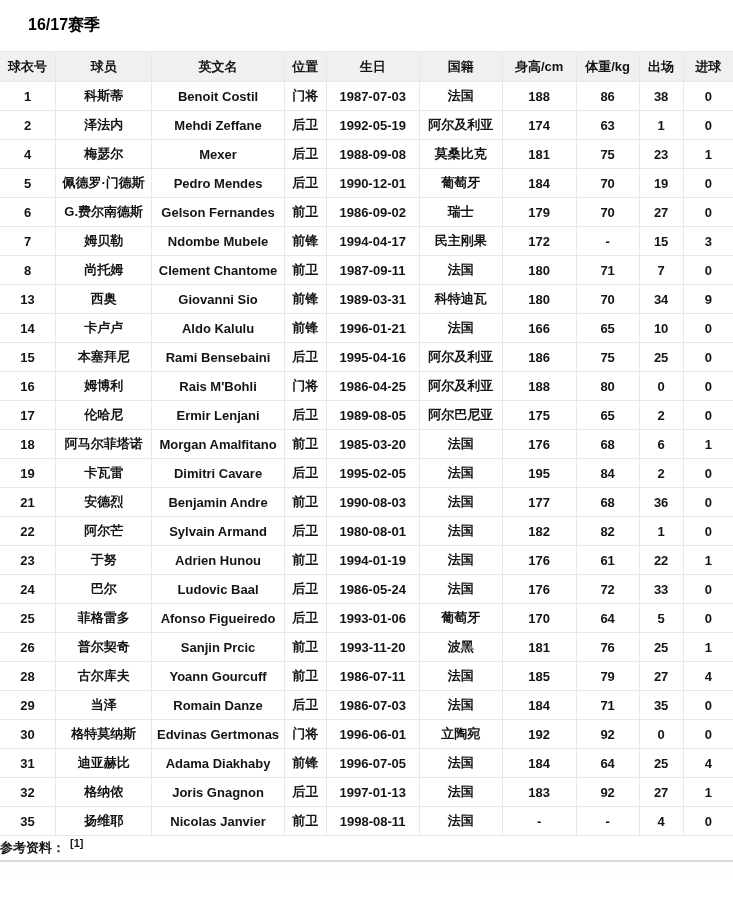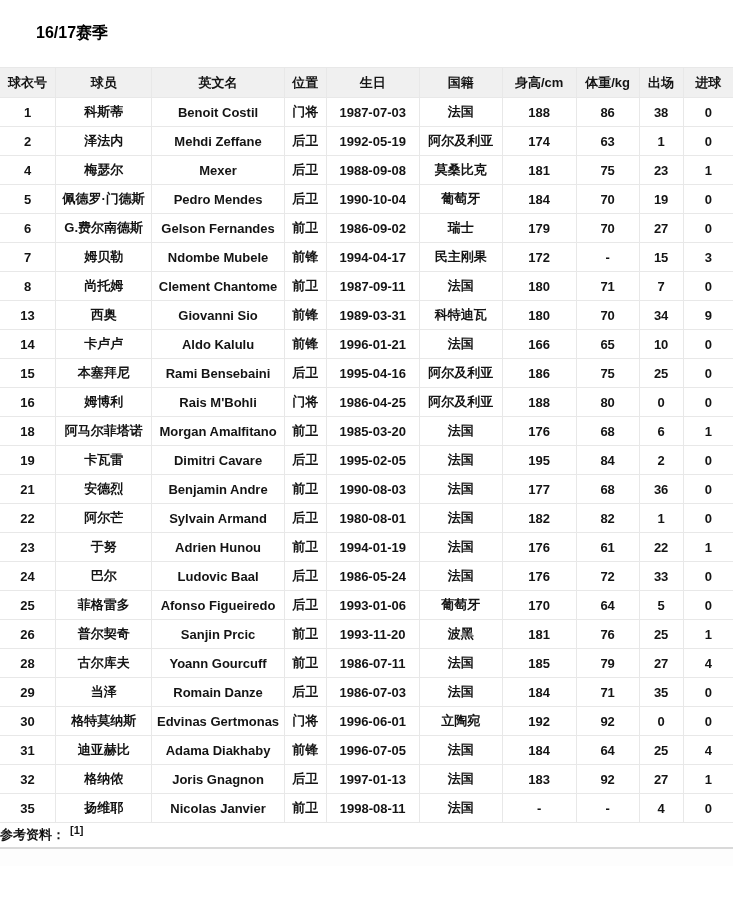--- a/index.html
+++ b/index.html
@@ -2,21 +2,21 @@
 <html><head>
 <meta charset="utf-8">
 <style>
   html,body{margin:0;padding:0;background:#fff;}
   body{
     width:733px;height:900px;position:relative;overflow:hidden;
     font-family:"Liberation Sans","DejaVu Sans",sans-serif;
     color:#1b1b1b;-webkit-font-smoothing:antialiased;
   }
   .section-title{
-    margin:16px;padding:7px 0 0 20px;height:35px;box-sizing:border-box;
+    margin:8px;padding:7px 0 0 20px;height:35px;box-sizing:border-box;
     font-size:16px;font-weight:bold;color:#000;
   }
   table.roster{
     width:733px;border-collapse:collapse;table-layout:fixed;
     border-top:1px solid #e8e8e8;
     border-radius:20px;
   }
   table.roster th, table.roster td{
     border:1px solid #e8e8e8;
     font-size:13px;font-weight:bold;text-align:center;
@@ -107,21 +107,21 @@
         <td>181</td>
         <td>75</td>
         <td>23</td>
         <td>1</td>
       </tr>
       <tr>
         <td>5</td>
         <td>佩德罗·门德斯</td>
         <td>Pedro Mendes</td>
         <td>后卫</td>
-        <td>1990-10-04</td>
+        <td>1990-12-01</td>
         <td>葡萄牙</td>
         <td>184</td>
         <td>70</td>
         <td>19</td>
         <td>0</td>
       </tr>
       <tr>
         <td>6</td>
         <td>G.费尔南德斯</td>
         <td>Gelson Fernandes</td>
@@ -199,20 +199,32 @@
         <td>Rais M'Bohli</td>
         <td>门将</td>
         <td>1986-04-25</td>
         <td>阿尔及利亚</td>
         <td>188</td>
         <td>80</td>
         <td>0</td>
         <td>0</td>
       </tr>
       <tr>
+        <td>17</td>
+        <td>伦哈尼</td>
+        <td>Ermir Lenjani</td>
+        <td>后卫</td>
+        <td>1989-08-05</td>
+        <td>阿尔巴尼亚</td>
+        <td>175</td>
+        <td>65</td>
+        <td>2</td>
+        <td>0</td>
+      </tr>
+      <tr>
         <td>18</td>
         <td>阿马尔菲塔诺</td>
         <td>Morgan Amalfitano</td>
         <td>前卫</td>
         <td>1985-03-20</td>
         <td>法国</td>
         <td>176</td>
         <td>68</td>
         <td>6</td>
         <td>1</td>

